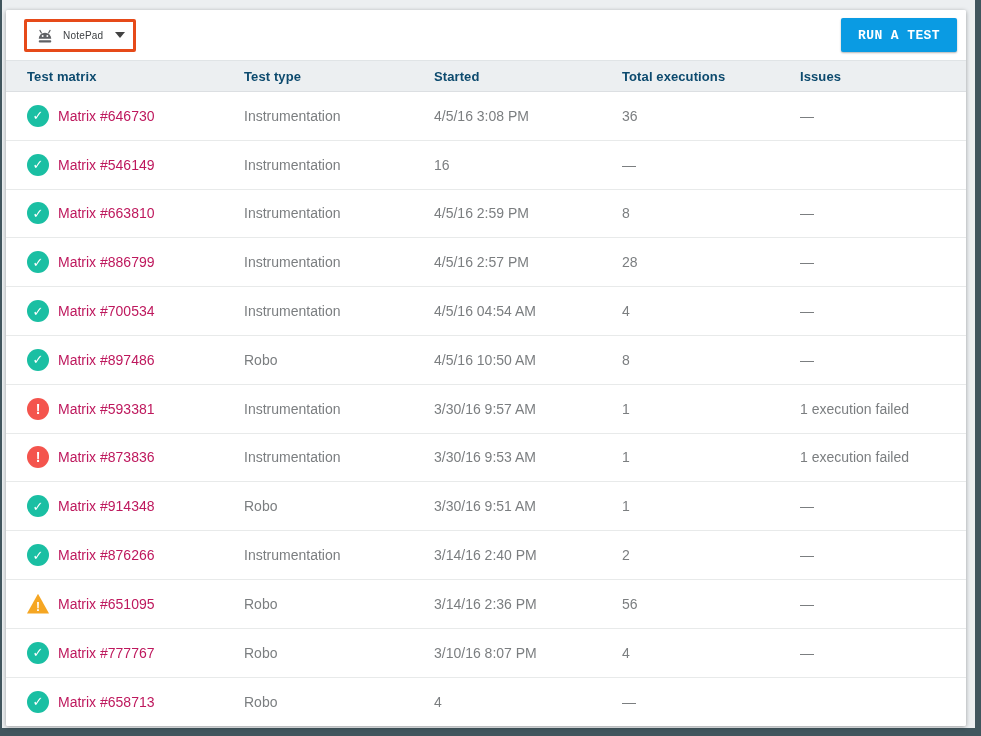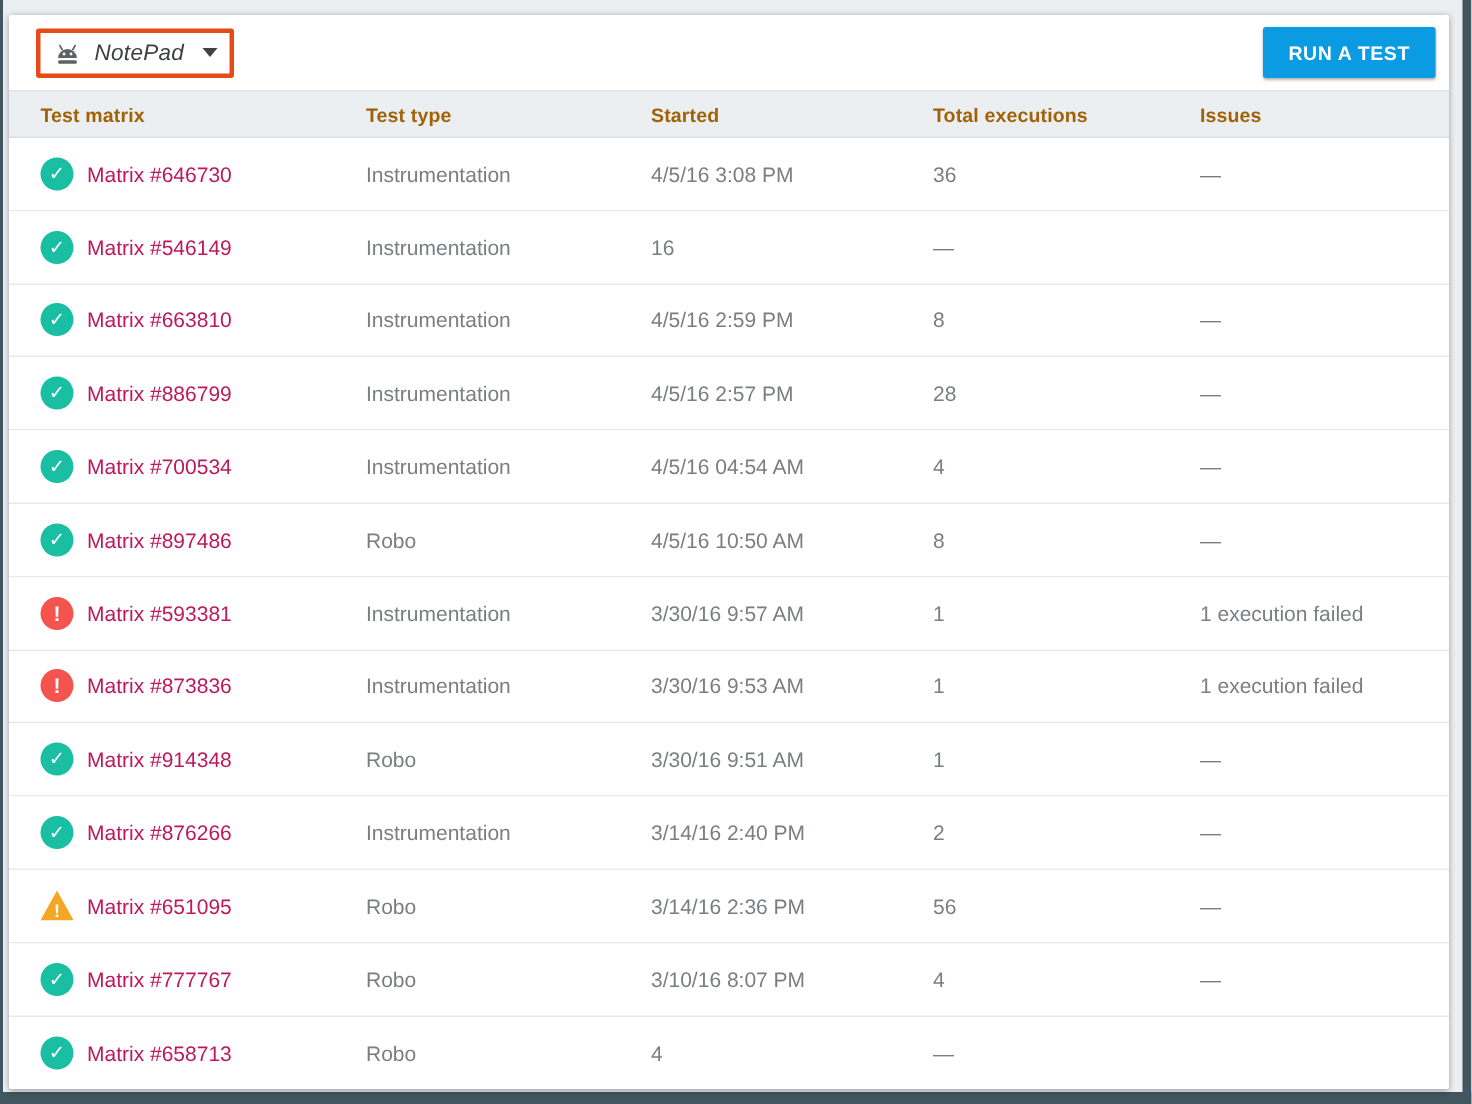--- a/index.html
+++ b/index.html
@@ -36,52 +36,52 @@
     border-radius: 2px;
     padding: 3px 6px;
   }
   .app-selector {
     display: flex; align-items: center;
     cursor: pointer;
     padding: 2px 2px;
   }
   .app-selector .android-icon { width: 20px; height: 17px; margin-right: 8px; }
   .app-selector .app-label {
-    font-size: 15px; color: #3d4043; letter-spacing: 0.2px; font-style: italic;
+    font-size: 10px; color: #3d4043; letter-spacing: 0.2px;
   }
   .caret-down {
     width: 0; height: 0; margin-left: 12px;
     border-left: 5px solid transparent;
     border-right: 5px solid transparent;
     border-top: 6px solid #424242;
   }
   .run-test-btn {
     background: #0a9be3; color: #ffffff;
     border: none; border-radius: 2px;
     height: 34px; padding: 0 17px;
-    font-family: Liberation Sans, sans-serif;
+    font-family: Liberation Mono, monospace;
     font-size: 13px; font-weight: bold; letter-spacing: 0.4px;
     box-shadow: 0 1px 2px rgba(0,0,0,0.3);
     cursor: pointer;
   }
   
   .grid-row {
     display: grid;
     grid-template-columns: 217px 190px 188px 178px 1fr;
     align-items: center;
     padding: 0 14px 0 21px;
   }
   .thead {
     height: 32px; flex: 0 0 32px;
     background: #eceff1;
     border-top: 1px solid #e0e4e6;
     border-bottom: 1px solid #dcdfe2;
   }
   .th {
-    font-size: 13px; font-weight: bold; color: #a16207;
+    font-size: 13px; font-weight: bold; color: #0c4a6e;
     letter-spacing: 0.1px;
   }
   .tbody { flex: 1 1 auto; display: flex; flex-direction: column; }
   .row {
     height: 48.8px; flex: 0 0 48.8px;
     border-bottom: 1px solid #e8eaea;
     background: #fff;
     cursor: pointer;
   }
   .row:last-child { border-bottom: none; }

